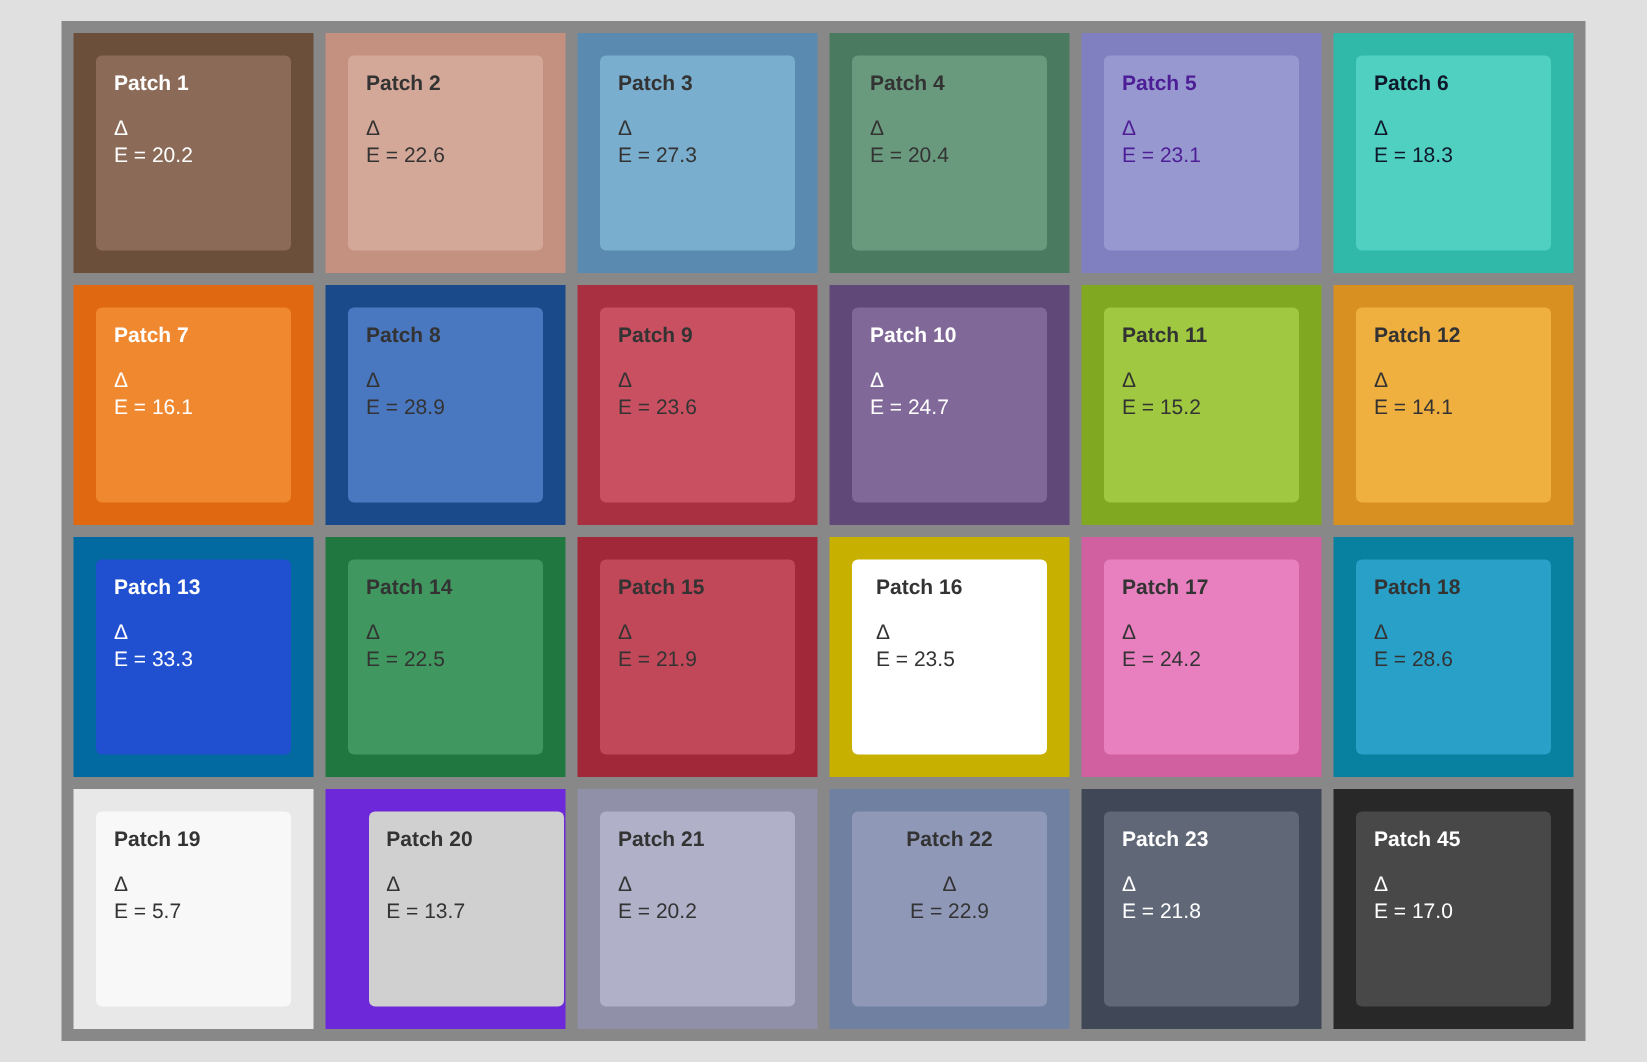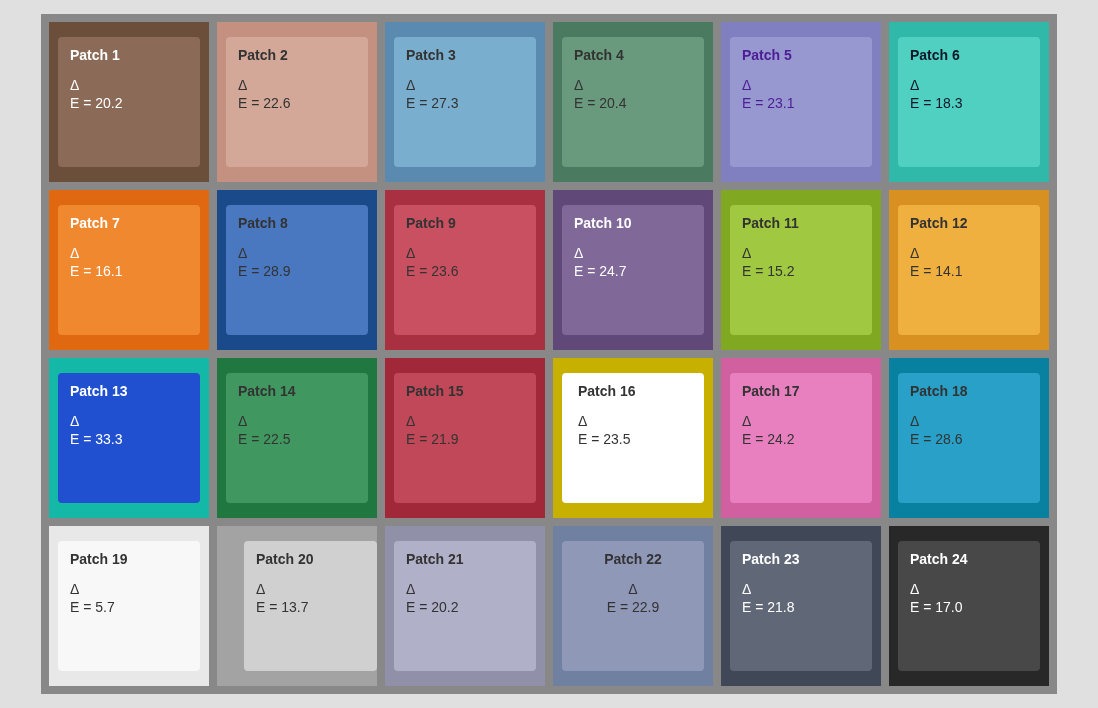--- a/index.html
+++ b/index.html
@@ -19,21 +19,21 @@
       grid-template-columns: repeat(6, 160px);
       grid-template-rows: repeat(4, 160px);
       gap: 8px;
     }
     .outer-cell {
       display: flex;
       align-items: center;
       justify-content: center;
     }
     .inner-card {
-      width: 142px;
+      width: 130px;
       height: 130px;
       border-radius: 4px;
       padding: 10px 12px;
       display: flex;
       flex-direction: column;
       justify-content: flex-start;
     }
     .patch-label {
       font-weight: bold;
       font-size: 14px;
@@ -129,21 +129,21 @@
         <div class="e-value">E = 15.2</div>
       </div>
     </div>
     <div class="outer-cell" style="background-color: rgb(216, 144, 32);">
       <div class="inner-card" style="background-color: rgb(240, 176, 64); color: rgb(51, 51, 51);">
         <div class="patch-label">Patch 12</div>
         <div class="delta-symbol">Δ</div>
         <div class="e-value">E = 14.1</div>
       </div>
     </div>
-    <div class="outer-cell" style="background-color: #14b8a6;">
+    <div class="outer-cell" style="background-color: #0369a1;">
       <div class="inner-card" style="background-color: rgb(32, 80, 208); color: rgb(255, 255, 255);">
         <div class="patch-label">Patch 13</div>
         <div class="delta-symbol">Δ</div>
         <div class="e-value">E = 33.3</div>
       </div>
     </div>
     <div class="outer-cell" style="background-color: rgb(32, 120, 64);">
       <div class="inner-card" style="background-color: rgb(64, 152, 96); color: rgb(51, 51, 51);">
         <div class="patch-label">Patch 14</div>
         <div class="delta-symbol">Δ</div>
@@ -178,21 +178,21 @@
         <div class="e-value">E = 28.6</div>
       </div>
     </div>
     <div class="outer-cell" style="background-color: rgb(232, 232, 232);">
       <div class="inner-card" style="background-color: rgb(248, 248, 248); color: rgb(51, 51, 51);">
         <div class="patch-label">Patch 19</div>
         <div class="delta-symbol">Δ</div>
         <div class="e-value">E = 5.7</div>
       </div>
     </div>
-    <div class="outer-cell" style="background-color: #a3a3a3; padding-left: 27px;">
+    <div class="outer-cell" style="background-color: #6d28d9; padding-left: 27px;">
       <div class="inner-card" style="background-color: rgb(208, 208, 208); color: rgb(51, 51, 51);">
         <div class="patch-label">Patch 20</div>
         <div class="delta-symbol">Δ</div>
         <div class="e-value">E = 13.7</div>
       </div>
     </div>
     <div class="outer-cell" style="background-color: rgb(144, 144, 168);">
       <div class="inner-card" style="background-color: rgb(176, 176, 200); color: rgb(51, 51, 51); padding-left: 12px;">
         <div class="patch-label">Patch 21</div>
         <div class="delta-symbol">Δ</div>
@@ -208,18 +208,18 @@
     </div>
     <div class="outer-cell" style="background-color: rgb(64, 72, 88);">
       <div class="inner-card" style="background-color: rgb(96, 104, 120); color: rgb(255, 255, 255);">
         <div class="patch-label">Patch 23</div>
         <div class="delta-symbol">Δ</div>
         <div class="e-value">E = 21.8</div>
       </div>
     </div>
     <div class="outer-cell" style="background-color: rgb(40, 40, 40);">
       <div class="inner-card" style="background-color: rgb(72, 72, 72); color: rgb(255, 255, 255);">
-        <div class="patch-label">Patch 24</div>
+        <div class="patch-label">Patch 45</div>
         <div class="delta-symbol">Δ</div>
         <div class="e-value">E = 17.0</div>
       </div>
     </div>
   </div>
 
 </body></html>

